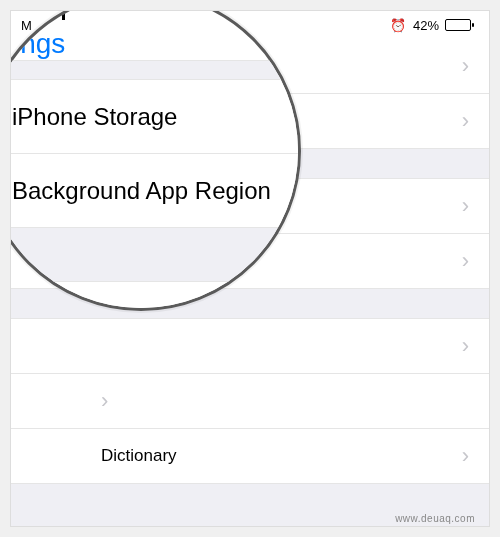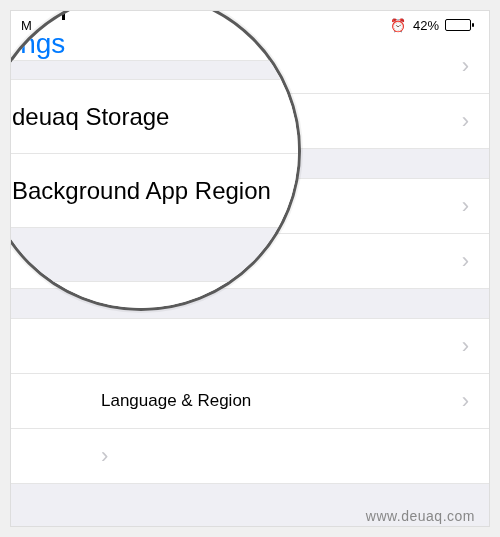--- a/index.html
+++ b/index.html
@@ -48,21 +48,21 @@
     padding: 0 20px 0 90px;
     background: #fff;
     border-bottom: 1px solid #e5e5e5;
     font-size: 17px;
     color: #000;
   }
   .row.sep { background: #efeff4; height: 30px; border-bottom:1px solid #e5e5e5; }
   .chev { color: #c7c7cc; font-size: 22px; }
   .watermark {
     position: absolute; right: 14px; bottom: 2px;
-    font-size: 14px; color: #888; letter-spacing: 0.5px;
+    font-size: 10px; color: #888; letter-spacing: 0.5px;
   }
 
   
   .lens {
     position: absolute;
     left: -30px; top: -20px;
     width: 320px; height: 320px;
     border-radius: 50%;
     border: 3px solid #5a5a5a;
     overflow: hidden;
@@ -127,42 +127,42 @@
     <div class="row">
       <span></span>
       <span class="chev">›</span>
     </div>
     <div class="row sep"></div>
     <div class="row" style="padding-left:90px">
       <span style="visibility:hidden">x</span>
       <span class="chev">›</span>
     </div>
     <div class="row">
-      <span>Language &amp; Region</span>
       <span class="chev">›</span>
     </div>
     <div class="row">
+      <span>Dictionary</span>
       <span class="chev">›</span>
     </div>
     <div class="row sep" style="height:60px;border-bottom:none"></div>
   </div>
 
   <div class="lens">
     <div class="lens-inner">
       <div class="lens-status">
         <span class="sigbar" style="height:5px"></span>
         <span class="sigbar" style="height:8px"></span>
         <span class="sigbar" style="height:11px"></span>
       </div>
       <div class="lens-title">
         <span>ings</span>
       </div>
       <div class="lens-sep"></div>
       <div class="lens-row">
-        <span>deuaq Storage</span>
+        <span>iPhone Storage</span>
       </div>
       <div class="lens-row">
         <span>Background App Region</span>
       </div>
       <div class="lens-gap"></div>
       <div class="lens-time">
 
         <span>&amp; Time</span>
       </div>
     </div>

